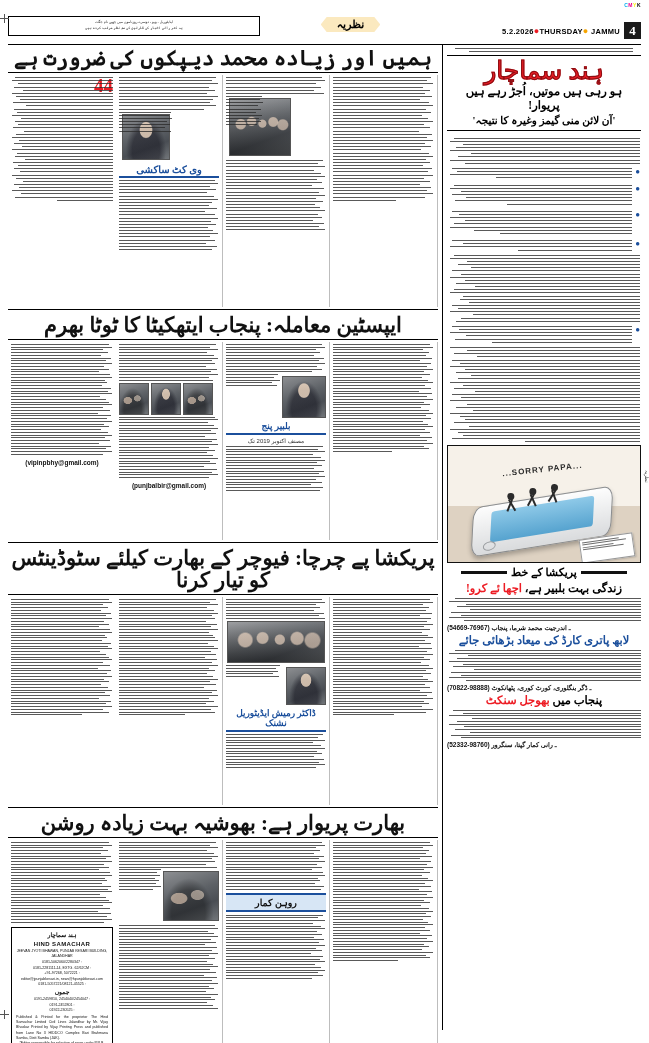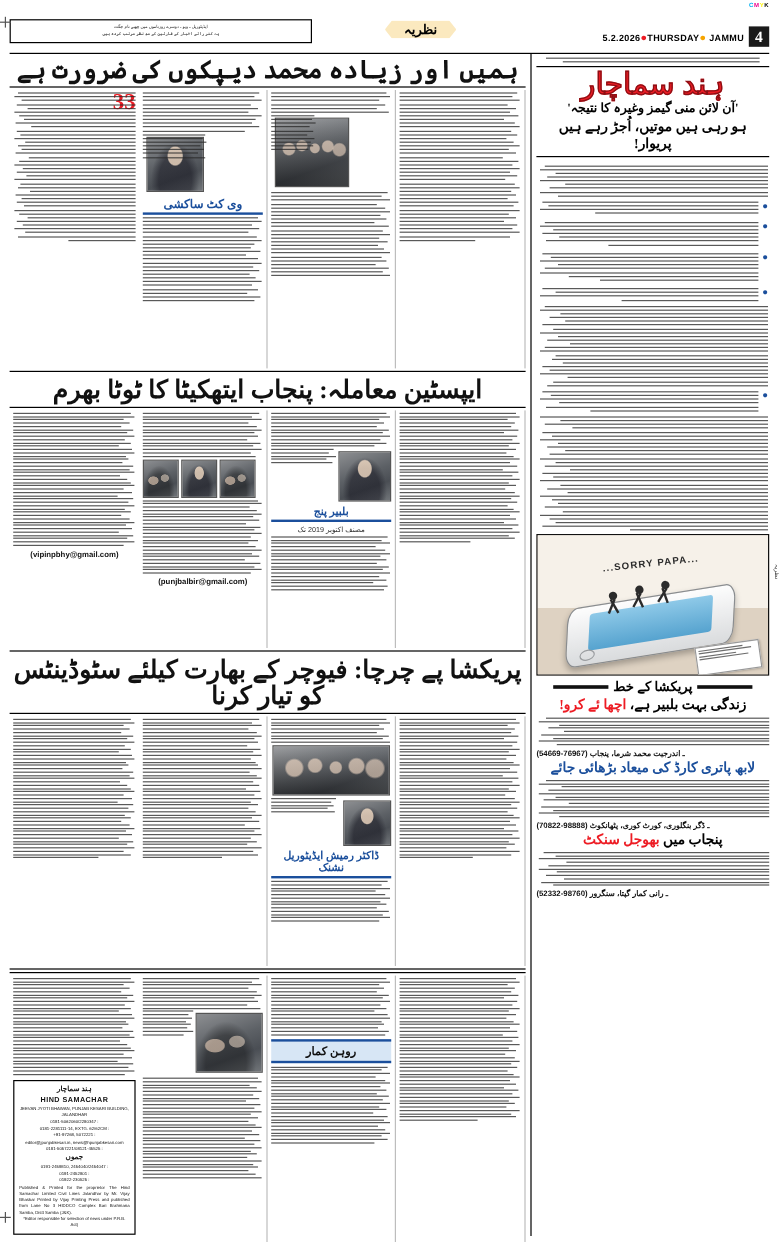--- a/index.html
+++ b/index.html
@@ -238,21 +238,21 @@
 
     <div class="leftzone">
 
       <div class="headline h-lg blk">ہمیں اور زیادہ محمد دیپکوں کی ضرورت ہے</div>
       <div class="rule" style="margin-bottom:2px;"></div>
 
       <div class="cols" style="height:232px;">
 
         <div class="col" style="width:108px;">
           <div style="direction:rtl;">
-            <span class="dropcap red">33</span>
+            <span class="dropcap red">44</span>
             <div class="tx">
               <i style="width:96%"></i>
                 <i style="width:99%"></i>
                 <i style="width:93%"></i>
                 <i style="width:97%"></i>
               <i style="width:88%"></i>
                 <i style="width:99%"></i>
                 <i style="width:95%"></i>
                 <i style="width:91%"></i>
               <i style="width:98%"></i>
@@ -826,20 +826,23 @@
               <i style="width:88%"></i>
             <i style="width:99%"></i>
               <i style="width:92%"></i>
               <i style="width:60%"></i>
           </div>
         </div>
       </div>
 
       <div class="rule" style="margin:2px 0;"></div>
 
+      <div class="headline h-lg">
+        <span class="blk">بھارت پریوار ہے: بھوشیہ بہت زیادہ روشن</span>
+      </div>
       <div class="rule" style="margin-bottom:2px;"></div>
 
       <div class="cols" style="height:222px;">
 
         <div class="col" style="width:108px;">
           <div class="tx tight">
             <i style="width:96%"></i>
               <i style="width:99%"></i>
               <i style="width:90%"></i>
               <i style="width:95%"></i>
@@ -1057,22 +1060,22 @@
       <div class="rc-sub">
         <div class="tx" style="padding:0 8px;">
             <i style="width:100%"></i>
             <i style="width:92%"></i>
           </div>
       </div>
       <div class="rule" style="margin:1px 0;"></div>
 
       <div class="hindsam">ہند سماچار</div>
 
+      <div class="rc-kicker" style="font-size:11.5px;">ہو رہی ہیں موتیں، اُجڑ رہے ہیں پریوار!</div>
       <div class="rc-kicker">'آن لائن منی گیمز وغیرہ کا نتیجہ'</div>
-      <div class="rc-kicker" style="font-size:11.5px;">ہو رہی ہیں موتیں، اُجڑ رہے ہیں پریوار!</div>
       <div class="rule" style="margin:2px 0;"></div>
 
       <div class="rc-body">
         <div class="tx" style="direction:rtl;">
           <i style="width:97%"></i>
             <i style="width:99%"></i>
             <i style="width:92%"></i>
             <i style="width:96%"></i>
           <i style="width:99%"></i>
             <i style="width:88%"></i>

